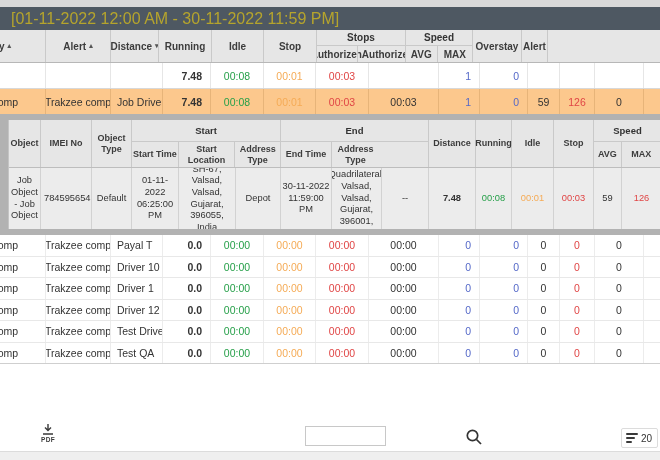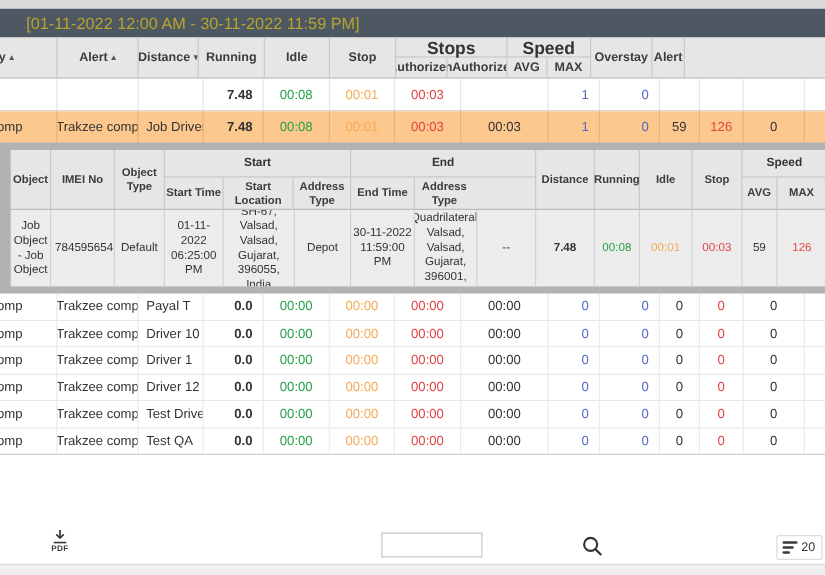--- a/index.html
+++ b/index.html
@@ -4,35 +4,35 @@
 <style>
   html,body{margin:0;padding:0;}
   .screen{position:relative;width:660px;height:460px;overflow:hidden;background:#ffffff;
     font-family:"Liberation Sans",sans-serif;color:#333;}
 
   
   .top-strip{position:absolute;top:0;left:0;width:660px;height:7px;background:#d9d9d9;}
   .title-bar{position:absolute;top:7px;left:0;width:660px;height:23px;background:#4e5862;
     display:flex;align-items:center;padding-left:3px;box-sizing:border-box;}
   .title-text{font-size:13px;color:#f2f2f2;letter-spacing:.2px;}
-  .date-range{font-size:13px;color:#b5a42d;margin-left:18px;}
+  .date-range{font-size:16px;color:#b5a42d;margin-left:8px;}
 
   
   .table-shift{position:absolute;left:-75px;top:30px;width:745px;}
   .w-co{width:121px}.w-br{width:65px}.w-dr{width:52px}.w-di{width:48px}.w-ru{width:53px}
   .w-id{width:52px}.w-st{width:53px}.w-ms{width:70px}.w-au{width:41px}.w-un{width:48px}
   .w-av{width:32px}.w-mx{width:35px}.w-ov{width:49px}.w-al{width:26px}
 
   .main-header{display:flex;height:32px;background:#e6e6e6;border-bottom:1px solid #b7b7b7;}
   .hc{box-sizing:border-box;border-right:1px solid #c9c9c9;display:flex;align-items:center;
     justify-content:center;font-size:10px;font-weight:bold;color:#3c3c3c;text-align:center;
     overflow:hidden;white-space:nowrap;}
   .hgroup{box-sizing:border-box;border-right:1px solid #c9c9c9;display:flex;flex-direction:column;}
   .hgroup .gtop{height:15px;display:flex;align-items:center;justify-content:center;
-    font-size:14px;font-weight:bold;border-bottom:1px solid #c9c9c9;}
+    font-size:10px;font-weight:bold;border-bottom:1px solid #c9c9c9;}
   .hgroup .gbot{display:flex;flex:1;}
   .hgroup .gbot .hc{border-right:1px solid #c9c9c9;}
   .hgroup .gbot .hc:last-child{border-right:none;}
   .sort-ic{font-size:7px;margin-left:3px;color:#555;}
 
   .mrow{display:flex;box-sizing:border-box;background:#fff;border-bottom:1px solid #d8d8d8;}
   .mrow.totals{height:26px;}
   .mrow.hl{height:26px;background:#fcc88d;border-bottom:none;}
   .mrow .cell{box-sizing:border-box;border-right:1px solid #e6e6e6;font-size:10.5px;
     display:flex;align-items:center;justify-content:center;overflow:hidden;white-space:nowrap;}

